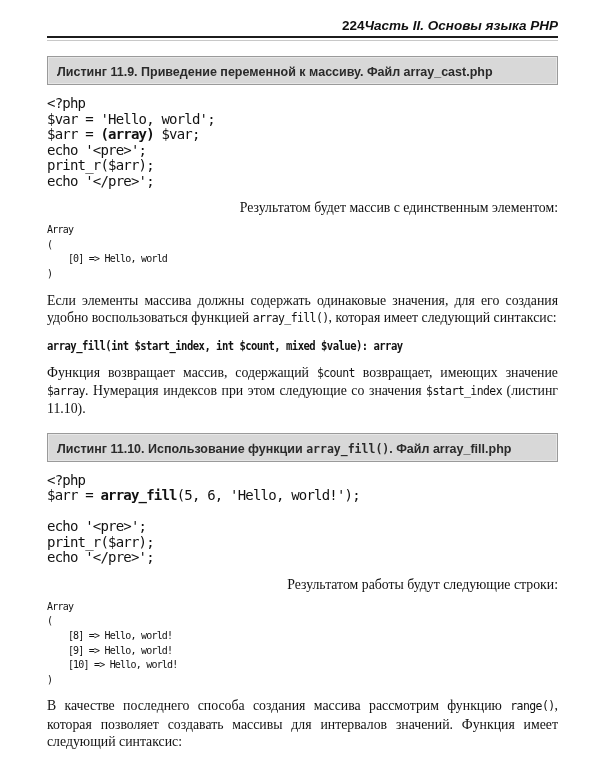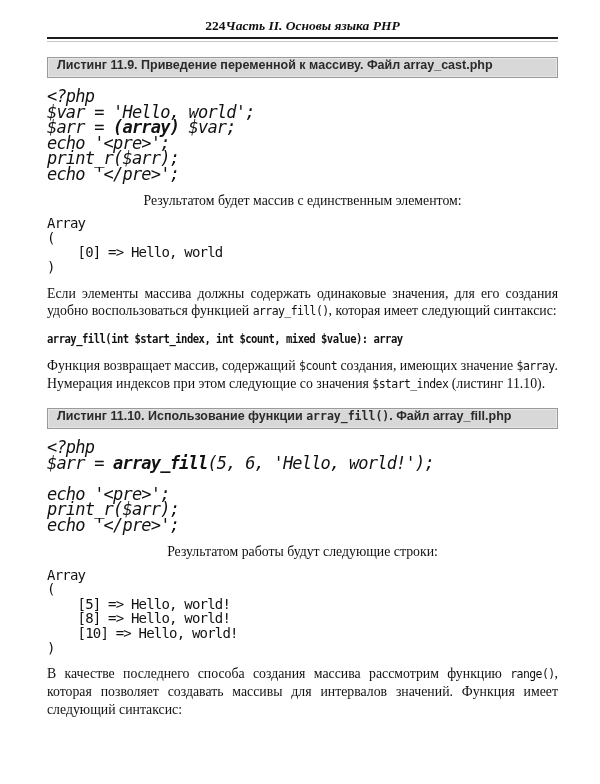--- a/index.html
+++ b/index.html
@@ -11,62 +11,62 @@
     overflow:hidden;
   }
   .page{
     position:relative;
     box-sizing:border-box;
     width:600px;height:784px;
     padding:18px 42px 0 47px;
   }
   
   .runhead{
-    display:flex;justify-content:center;align-items:baseline;
-    font-family:Liberation Serif, serif;
+    display:flex;justify-content:flex-end;align-items:baseline;
+    font-family:Liberation Sans, sans-serif;
     font-size:13.5px;font-weight:bold;
   }
   .runhead .part{font-style:italic;}
   .rule{height:2px;background:#1c1c1c;margin-top:3px;}
   .rule2{height:1px;background:#c8c8c8;margin-top:2px;}
   
   .listing-bar{
     margin-top:15px;
     background:#d8d8d8;
     border:1px solid #9a9a9a;
     box-shadow:inset 0 0 0 1px #e6e6e6;
-    padding:0 9px 5px 9px;
+    padding:8px 9px 5px 9px;
     font-family:"Liberation Sans", sans-serif;
     font-size:12.5px;font-weight:bold;color:#2a2a2a;
   }
   .listing-bar .mono{font-size:11.5px;}
   
   .mono, .code, .output, .syntax{
     font-family:"DejaVu Sans Mono", monospace;
   }
-  .code{margin-top:11px;font-size:17px;letter-spacing:-0.8px;font-style:italic;}
+  .code{margin-top:11px;font-size:14px;letter-spacing:-0.8px;}
   .code .code-line{white-space:pre;line-height:15.5px;}
-  .output{margin-top:7px;font-size:14px;letter-spacing:-0.8px;}
+  .output{margin-top:7px;font-size:10px;letter-spacing:-0.8px;}
   .output .code-line{white-space:pre;line-height:14.6px;}
   .b{font-weight:bold;}
   .syntax{
     margin-top:9px;
     font-size:12px;font-weight:bold;white-space:pre;
     letter-spacing:-0.6px;
     display:inline-block;
     transform:scaleX(0.88);transform-origin:left center;
   }
   .syntax-row{line-height:16px;margin-top:2px;}
   
   .para{
     margin-top:10px;
     font-size:13.8px;line-height:17.2px;
     text-align:justify;
   }
-  .para.single{text-align:center;}
+  .para.single{text-align:right;}
   .para .mono{font-size:11.5px;letter-spacing:-0.6px;}
 </style>
 </head>
 <body>
 
 <div class="page">
 
   <div class="runhead">
     <span class="num">224</span>
     <span class="part">Часть II. Основы языка PHP</span>
@@ -91,39 +91,39 @@
       <div class="code-line"><span>Array</span></div>
       <div class="code-line"><span>(</span></div>
       <div class="code-line"><span>    [0] =&gt; Hello, world</span></div>
       <div class="code-line"><span>)</span></div>
     </div>
 
   <div class="para"><span>Если элементы массива должны содержать одинаковые значения, для его создания удобно воспользоваться функцией </span><span class="mono">array_fill()</span><span>, которая имеет следующий синтаксис:</span></div>
 
   <div class="syntax-row"><span class="syntax">array_fill(int $start_index, int $count, mixed $value): array</span></div>
 
-  <div class="para"><span>Функция возвращает массив, содержащий </span><span class="mono">$count</span><span> создания, имеющих значение </span><span class="mono">$array</span><span>. Нумерация индексов при этом следующие со значения </span><span class="mono">$start_index</span><span> (листинг 11.10).</span></div>
+  <div class="para"><span>Функция возвращает массив, содержащий </span><span class="mono">$count</span><span> возвращает, имеющих значение </span><span class="mono">$array</span><span>. Нумерация индексов при этом следующие со значения </span><span class="mono">$start_index</span><span> (листинг 11.10).</span></div>
 
   <div class="listing-bar"><span>Листинг 11.10. Использование функции </span><span class="mono">array_fill()</span><span>. Файл array_fill.php</span></div>
 
   <div class="code">
       <div class="code-line"><span>&lt;?php</span></div>
       <div class="code-line"><span>$arr = </span><span class="b">array_fill</span><span>(5, 6, 'Hello, world!');</span></div>
       <div class="code-line">&nbsp;</div>
       <div class="code-line"><span>echo '&lt;pre&gt;';</span></div>
       <div class="code-line"><span>print_r($arr);</span></div>
       <div class="code-line"><span>echo '&lt;/pre&gt;';</span></div>
     </div>
 
   <div class="para single"><span>Результатом работы будут следующие строки:</span></div>
 
   <div class="output">
       <div class="code-line"><span>Array</span></div>
       <div class="code-line"><span>(</span></div>
-      <div class="code-line"><span>    [5] =&gt; Hello, world!</span></div>
       <div class="code-line"><span>    [8] =&gt; Hello, world!</span></div>
+      <div class="code-line"><span>    [9] =&gt; Hello, world!</span></div>
       <div class="code-line"><span>    [10] =&gt; Hello, world!</span></div>
       <div class="code-line"><span>)</span></div>
     </div>
 
   <div class="para"><span>В качестве последнего способа создания массива рассмотрим функцию </span><span class="mono">range()</span><span>, которая позволяет создавать массивы для интервалов значений. Функция имеет следующий синтаксис:</span></div>
 
 </div>
 
 </body></html>

